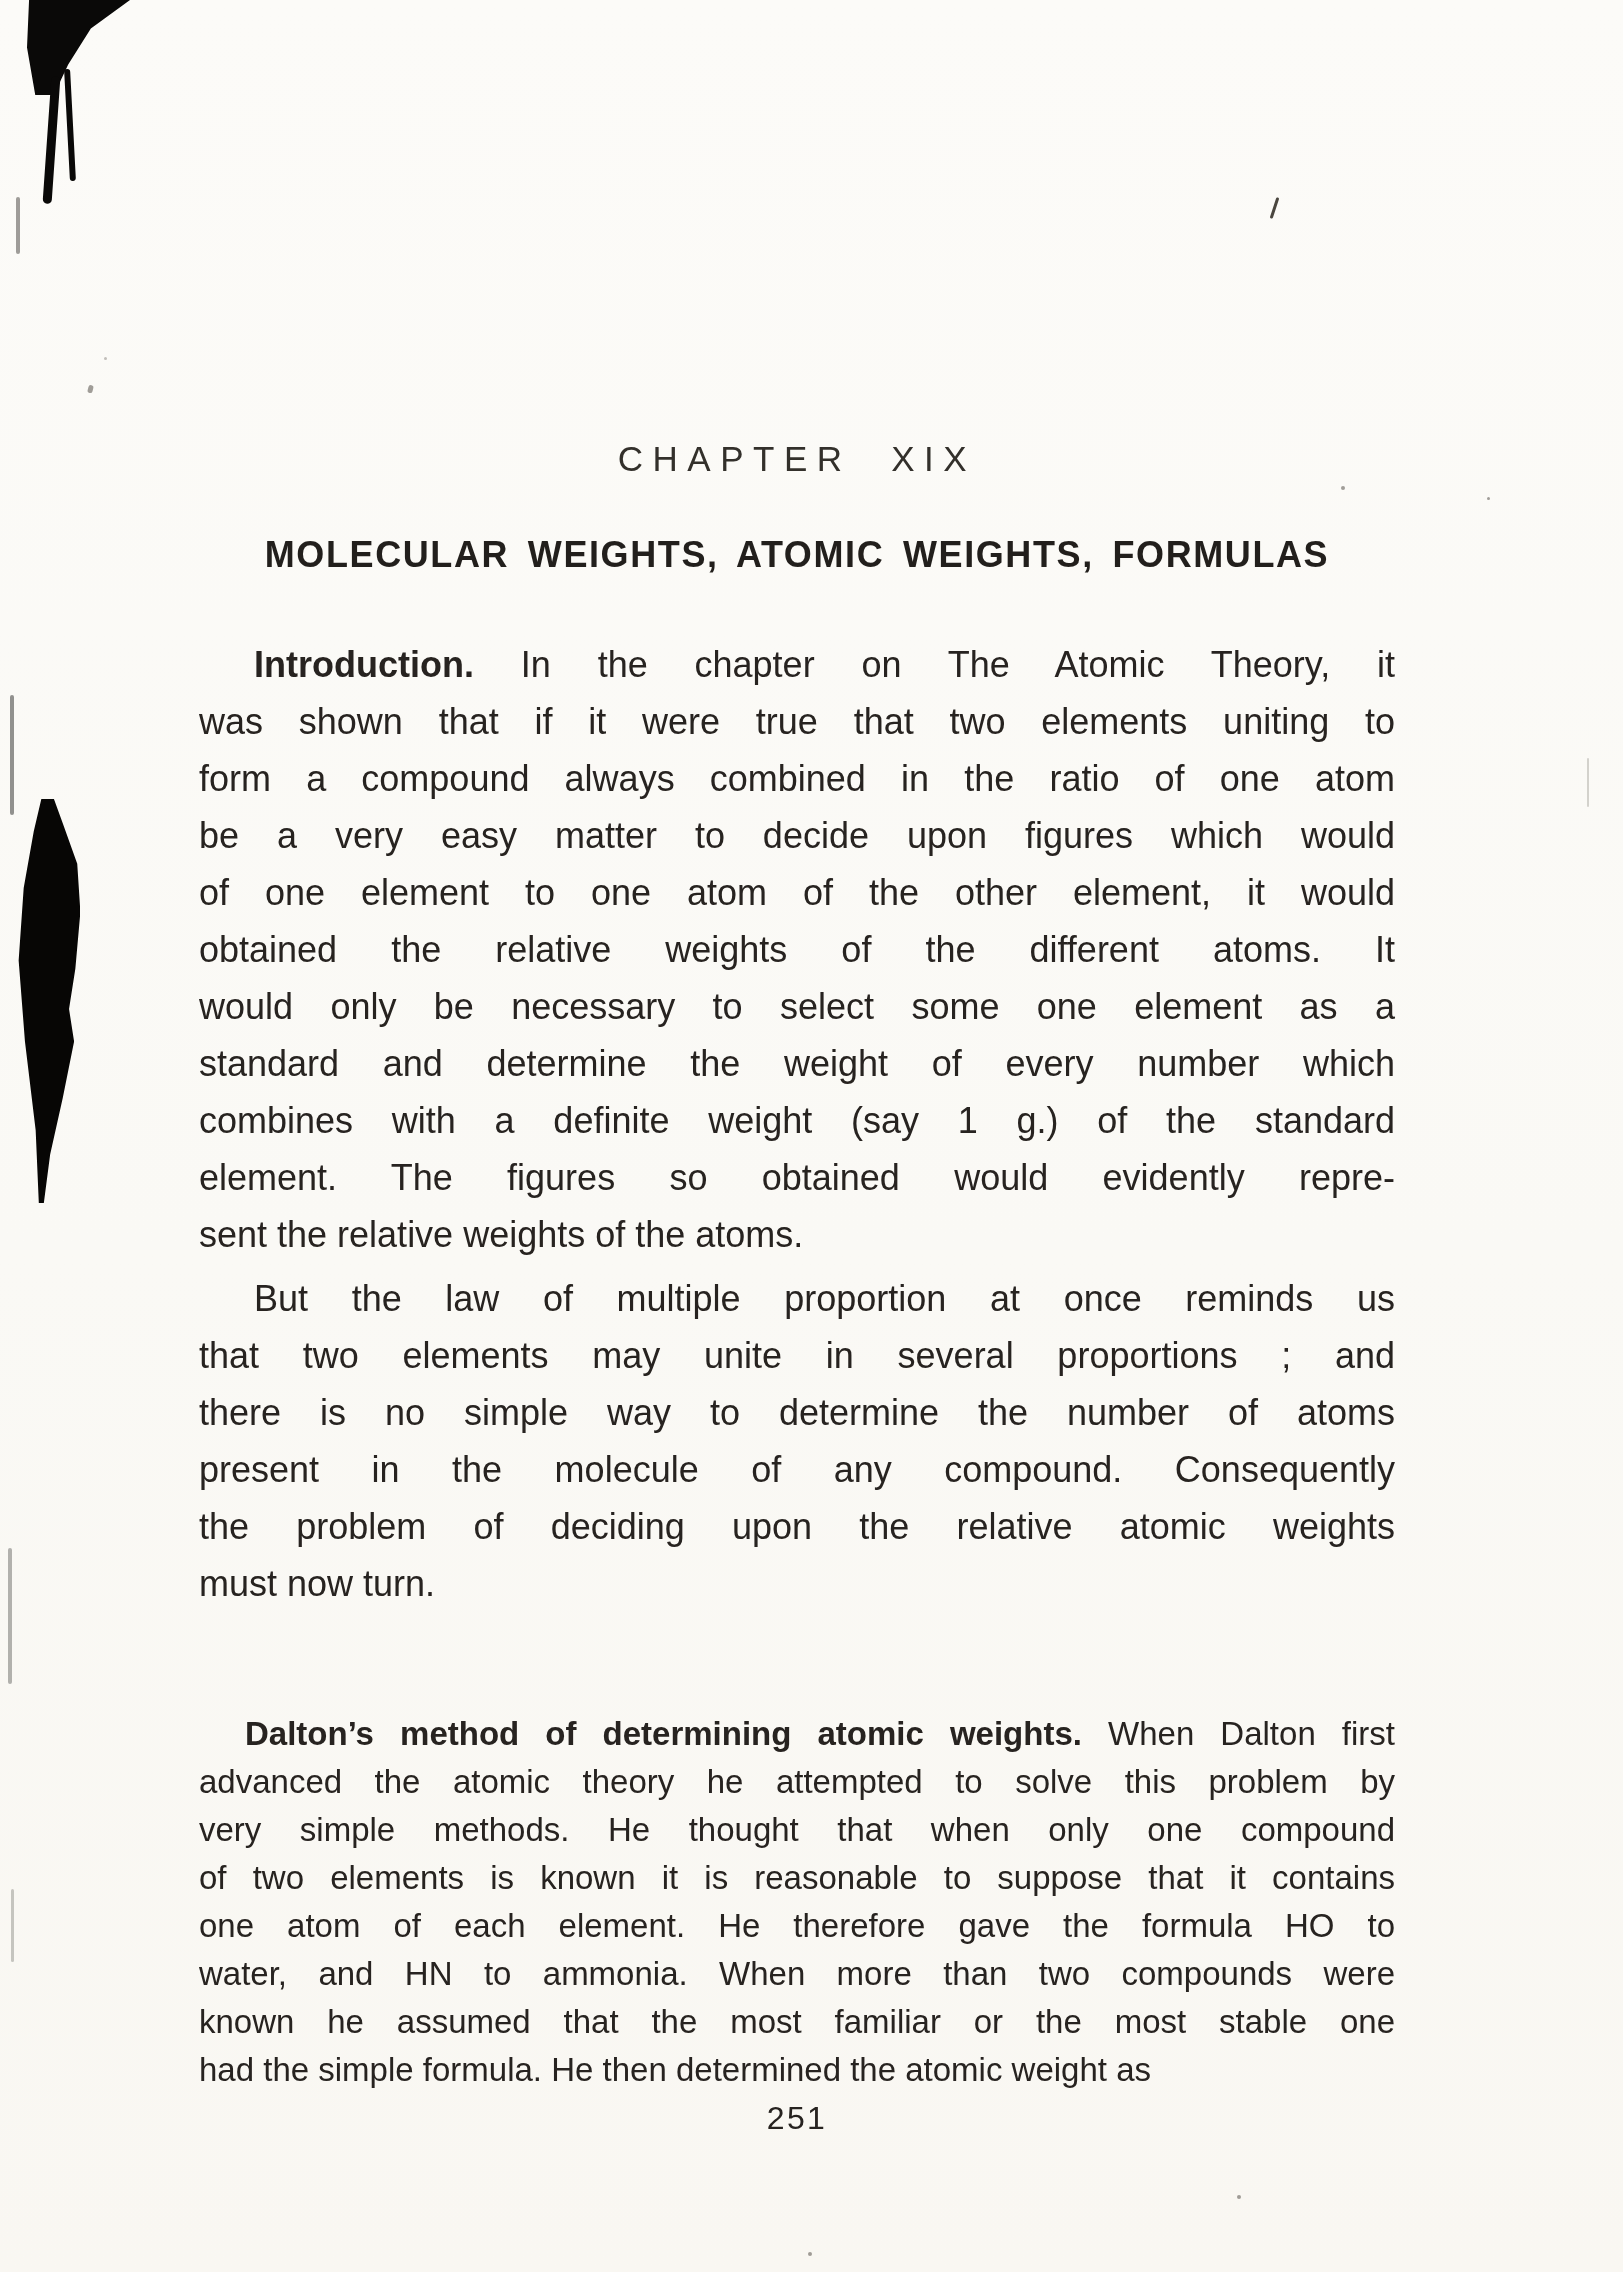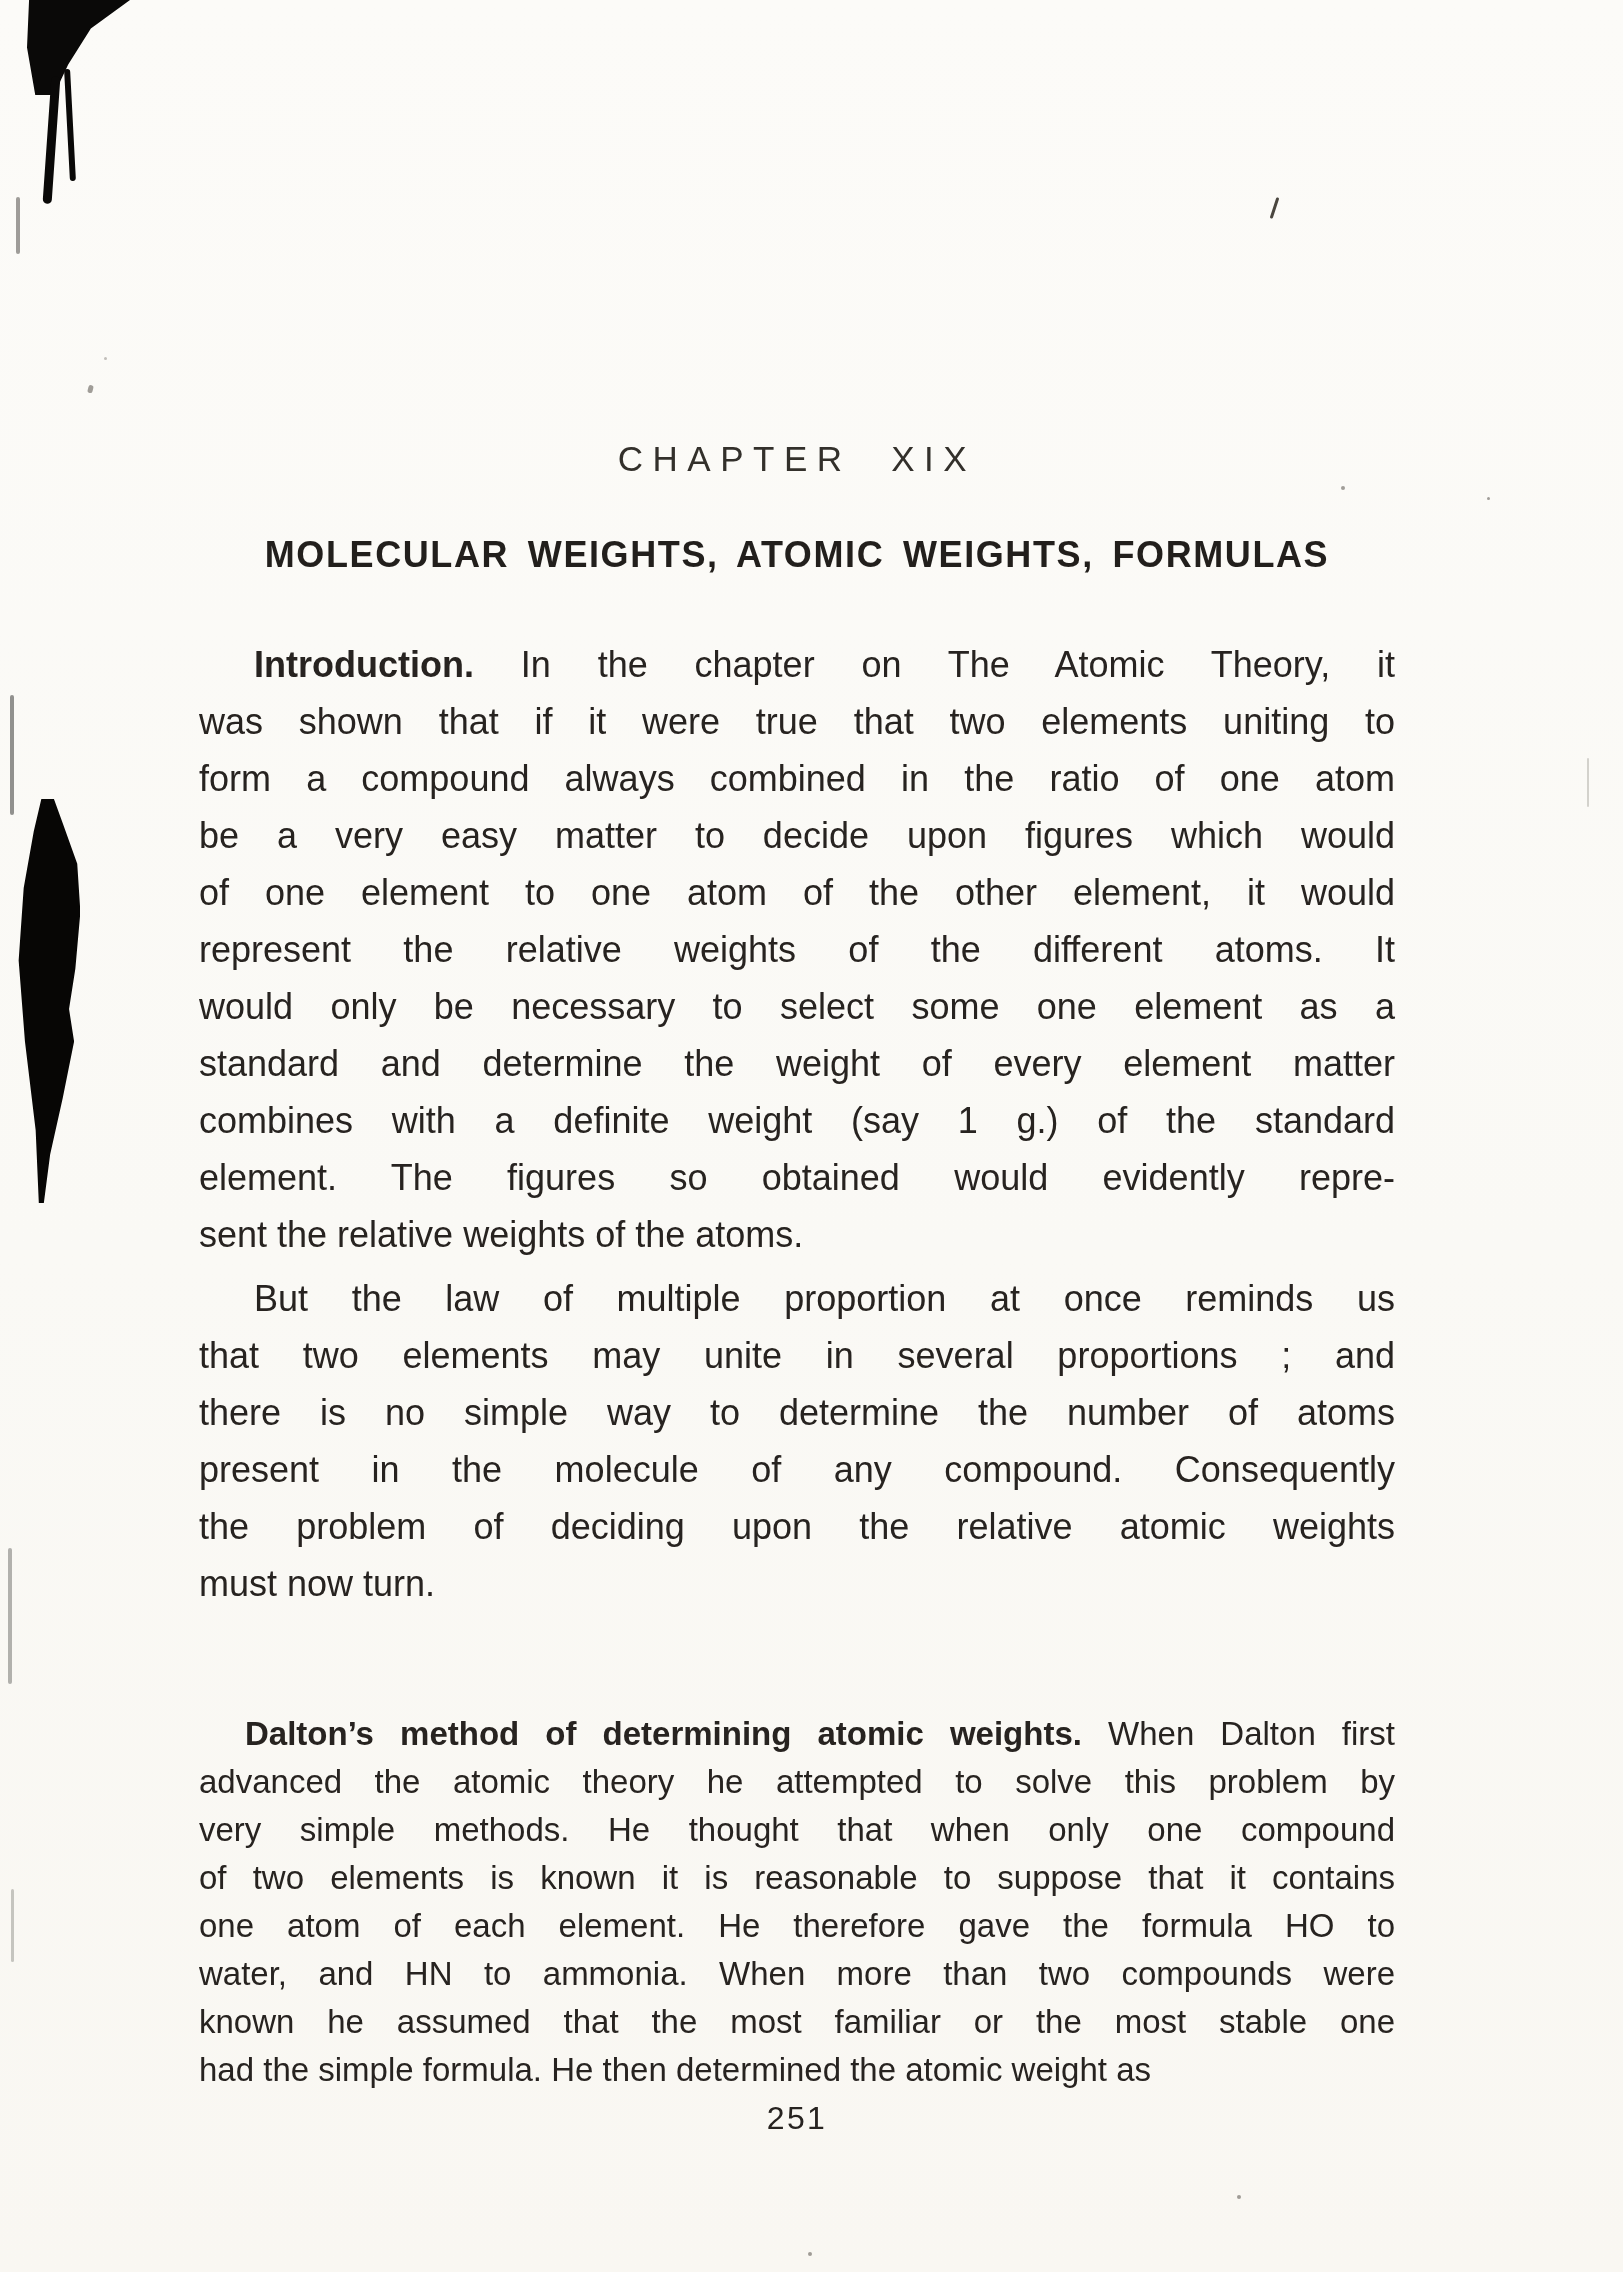--- a/index.html
+++ b/index.html
@@ -120,23 +120,23 @@
     <div class="chapter">CHAPTER XIX</div>
     <div class="heading">MOLECULAR WEIGHTS, ATOMIC WEIGHTS, FORMULAS</div>
 
     <div class="pagenum">251</div>
   <div class="paragraph body p-intro">
         <div class="line first"><b class="lead">Introduction.</b> In the chapter on The Atomic Theory, it</div>
         <div class="line">was shown that if it were true that two elements uniting to</div>
         <div class="line">form a compound always combined in the ratio of one atom</div>
         <div class="line">be a very easy matter to decide upon figures which would</div>
         <div class="line">of one element to one atom of the other element, it would</div>
-        <div class="line">represent the relative weights of the different atoms. It</div>
+        <div class="line">obtained the relative weights of the different atoms. It</div>
         <div class="line">would only be necessary to select some one element as a</div>
-        <div class="line">standard and determine the weight of every element matter</div>
+        <div class="line">standard and determine the weight of every number which</div>
         <div class="line">combines with a definite weight (say 1 g.) of the standard</div>
         <div class="line">element. The figures so obtained would evidently repre-</div>
         <div class="line last">sent the relative weights of the atoms.</div>
       </div>
       <div class="paragraph body p-law">
         <div class="line first">But the law of multiple proportion at once reminds us</div>
         <div class="line">that two elements may unite in several proportions ; and</div>
         <div class="line">there is no simple way to determine the number of atoms</div>
         <div class="line">present in the molecule of any compound. Consequently</div>
         <div class="line">the problem of deciding upon the relative atomic weights</div>

